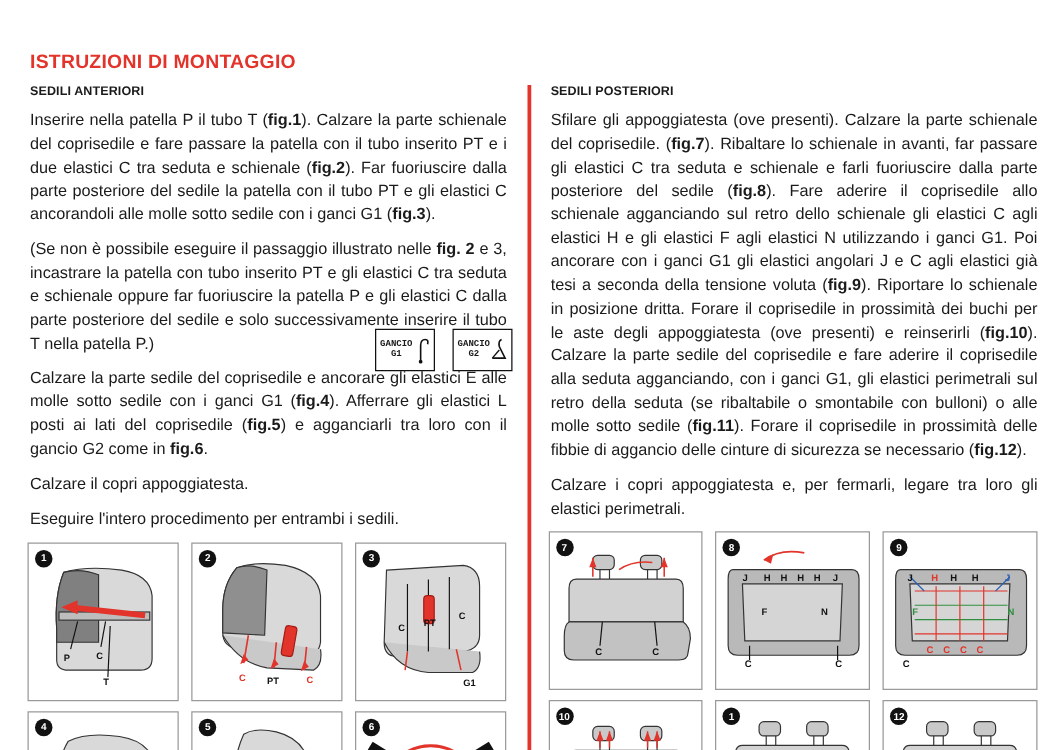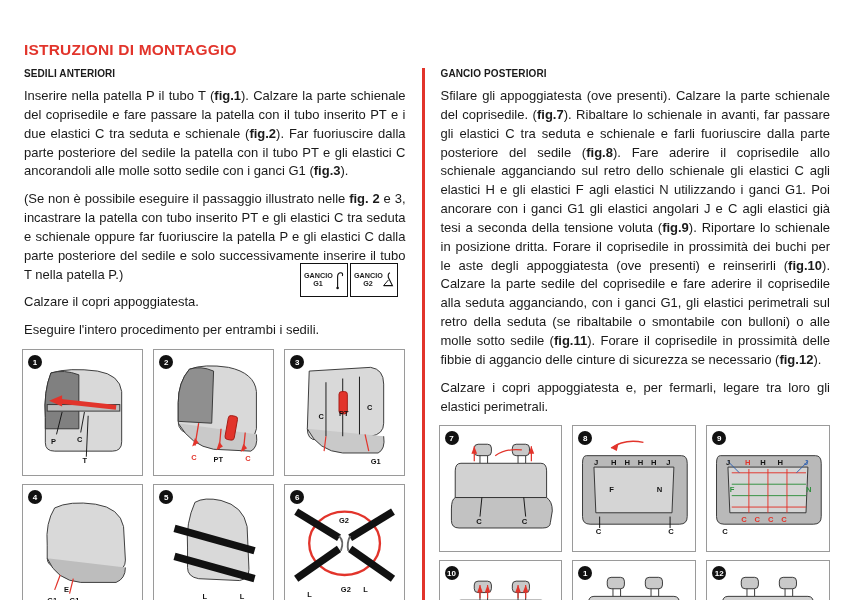--- a/index.html
+++ b/index.html
@@ -49,24 +49,25 @@
   }
   p.txt{
     font-size:13px;
     line-height:1.45;
     text-align:justify;
     margin:0 0 9px 2px;
   }
   p.txt b{font-weight:bold;}
   .gancio-wrap{
     display:flex;
-    gap:2px;
+    gap:14px;
     position:absolute;
     left:300px;
     top:236px;
+    font-family:Liberation Mono, monospace;
   }
   .gancio-box{
     border:1px solid #111;
     width:48px;height:34px;
     display:flex;
     align-items:center;
     justify-content:space-between;
     padding:0 3px;
     box-sizing:border-box;
   }
@@ -117,20 +118,21 @@
 <div class="page">
 
   <div class="title">ISTRUZIONI DI MONTAGGIO</div>
 
   <div class="columns">
 
     <div class="col col-left">
       <div class="subtitle">SEDILI ANTERIORI</div>
       <p class="txt">Inserire nella patella P il tubo T (<b>fig.1</b>). Calzare la parte schienale del coprisedile e fare passare la patella con il tubo inserito PT e i due elastici C tra seduta e schienale (<b>fig.2</b>). Far fuoriuscire dalla parte posteriore del sedile la patella con il tubo PT e gli elastici C ancorandoli alle molle sotto sedile con i ganci G1 (<b>fig.3</b>).</p>
       <p class="txt">(Se non è possibile eseguire il passaggio illustrato nelle <b>fig. 2</b> e 3, incastrare la patella con tubo inserito PT e gli elastici C tra seduta e schienale oppure far fuoriuscire la patella P e gli elastici C dalla parte posteriore del sedile e solo successivamente inserire il tubo T nella patella P.)</p>
+      <p class="txt">Calzare la parte sedile del coprisedile e ancorare gli elastici E alle molle sotto sedile con i ganci G1 (<b>fig.4</b>). Afferrare gli elastici L posti ai lati del coprisedile (<b>fig.5</b>) e agganciarli tra loro con il gancio G2 come in <b>fig.6</b>.</p>
       <p class="txt">Calzare il copri appoggiatesta.</p>
       <p class="txt">Eseguire l'intero procedimento per entrambi i sedili.</p>
 
       <div class="figs">
 
         <div class="fig">
           <div class="num">1</div>
           <svg viewBox="0 0 128 125">
             <path d="M30 20 Q22 40 24 68 L24 95 Q24 104 34 104 L96 104 Q106 104 106 94 L106 40 Q104 22 80 18 Q50 14 30 20Z" fill="#d9d9d9" stroke="#333" stroke-width="1"></path>
             <path d="M30 20 Q22 40 24 68 L24 80 L60 80 L60 22 Q44 16 30 20Z" fill="#808080" stroke="#333" stroke-width="1"></path>
@@ -245,21 +247,21 @@
             <path d="M2 19 L13 19 L8 9 Q7 4 10 3" fill="none" stroke="#111" stroke-width="1.4"></path>
             <path d="M2 19 L8 12" stroke="#111" stroke-width="1.2"></path>
           </svg>
         </div>
       </div>
     </div>
 
     <div class="divider"></div>
 
     <div class="col col-right">
-      <div class="subtitle">GANCIO POSTERIORI</div>
+      <div class="subtitle">SEDILI POSTERIORI</div>
       <p class="txt">Sfilare gli appoggiatesta (ove presenti). Calzare la parte schienale del coprisedile. (<b>fig.7</b>). Ribaltare lo schienale in avanti, far passare gli elastici C tra seduta e schienale e farli fuoriuscire dalla parte posteriore del sedile (<b>fig.8</b>). Fare aderire il coprisedile allo schienale agganciando sul retro dello schienale gli elastici C agli elastici H e gli elastici F agli elastici N utilizzando i ganci G1. Poi ancorare con i ganci G1 gli elastici angolari J e C agli elastici già tesi a seconda della tensione voluta (<b>fig.9</b>). Riportare lo schienale in posizione dritta. Forare il coprisedile in prossimità dei buchi per le aste degli appoggiatesta (ove presenti) e reinserirli (<b>fig.10</b>). Calzare la parte sedile del coprisedile e fare aderire il coprisedile alla seduta agganciando, con i ganci G1, gli elastici perimetrali sul retro della seduta (se ribaltabile o smontabile con bulloni) o alle molle sotto sedile (<b>fig.11</b>). Forare il coprisedile in prossimità delle fibbie di aggancio delle cinture di sicurezza se necessario (<b>fig.12</b>).</p>
       <p class="txt">Calzare i copri appoggiatesta e, per fermarli, legare tra loro gli elastici perimetrali.</p>
 
       <div class="figs">
 
         <div class="fig">
           <div class="num">7</div>
           <svg viewBox="0 0 128 125">
             <rect x="36" y="16" width="18" height="12" rx="4" fill="#c9c9c9" stroke="#333" stroke-width="1"></rect>
             <rect x="76" y="16" width="18" height="12" rx="4" fill="#c9c9c9" stroke="#333" stroke-width="1"></rect>

